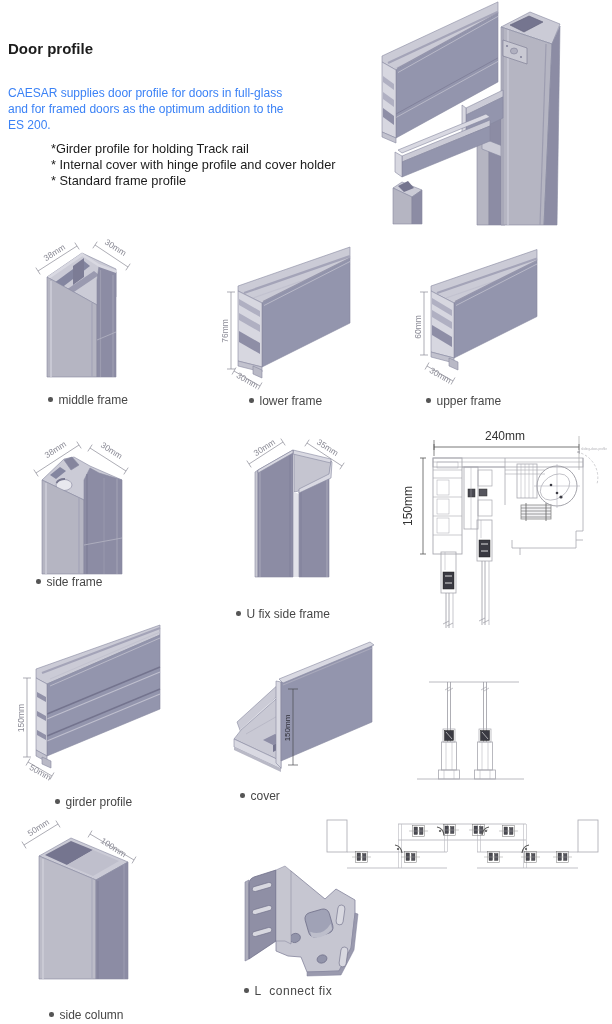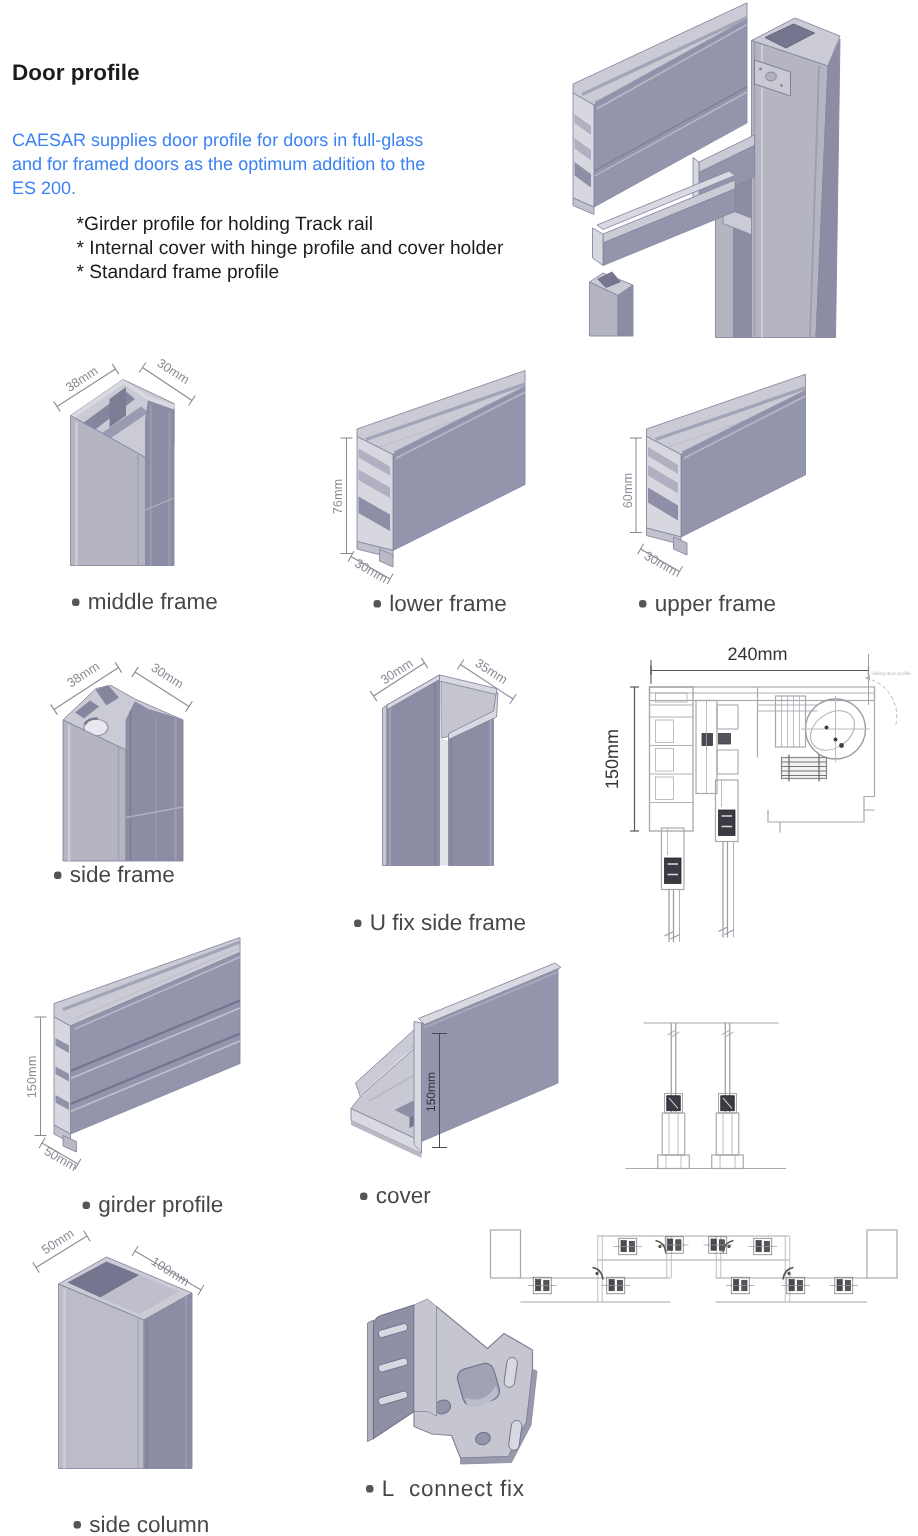--- a/index.html
+++ b/index.html
@@ -1,21 +1,21 @@
 <!DOCTYPE html>
 <html><head>
 <meta charset="utf-8">
 <style>
 html,body{margin:0;padding:0;background:#fff;}
 #page{position:relative;width:612px;height:1024px;background:#ffffff;overflow:hidden;
   font-family:"Liberation Sans",sans-serif;}
 #title{position:absolute;left:8px;top:40px;font-size:15px;font-weight:bold;color:#1c1c1c;}
 #para{position:absolute;left:8px;top:85px;font-size:12px;line-height:16px;color:#3b82f6;}
 #bul{position:absolute;left:8px;top:141px;font-size:12.8px;line-height:16px;color:#1c1c1c;margin-left:43px;}
-.lbl{position:absolute;font-size:15px;color:#474747;white-space:nowrap;}
+.lbl{position:absolute;font-size:12px;color:#474747;white-space:nowrap;}
 .dot{display:inline-block;width:4.5px;height:4.5px;border-radius:50%;background:#555;
   margin-right:6px;vertical-align:2.5px;}
 svg{position:absolute;left:0;top:0;}
 </style>
 </head>
 <body>
 <div id="page">
 <svg width="612" height="1024" viewBox="0 0 612 1024">
 <polygon points="477,112 489,118 489,225 477,225" fill="#b5b5c2" stroke="#8788a0" stroke-width="0.6"></polygon>
 <polygon points="489,118 505,111 505,225 489,225" fill="#8c8ca4" stroke="#8788a0" stroke-width="0.6"></polygon>

